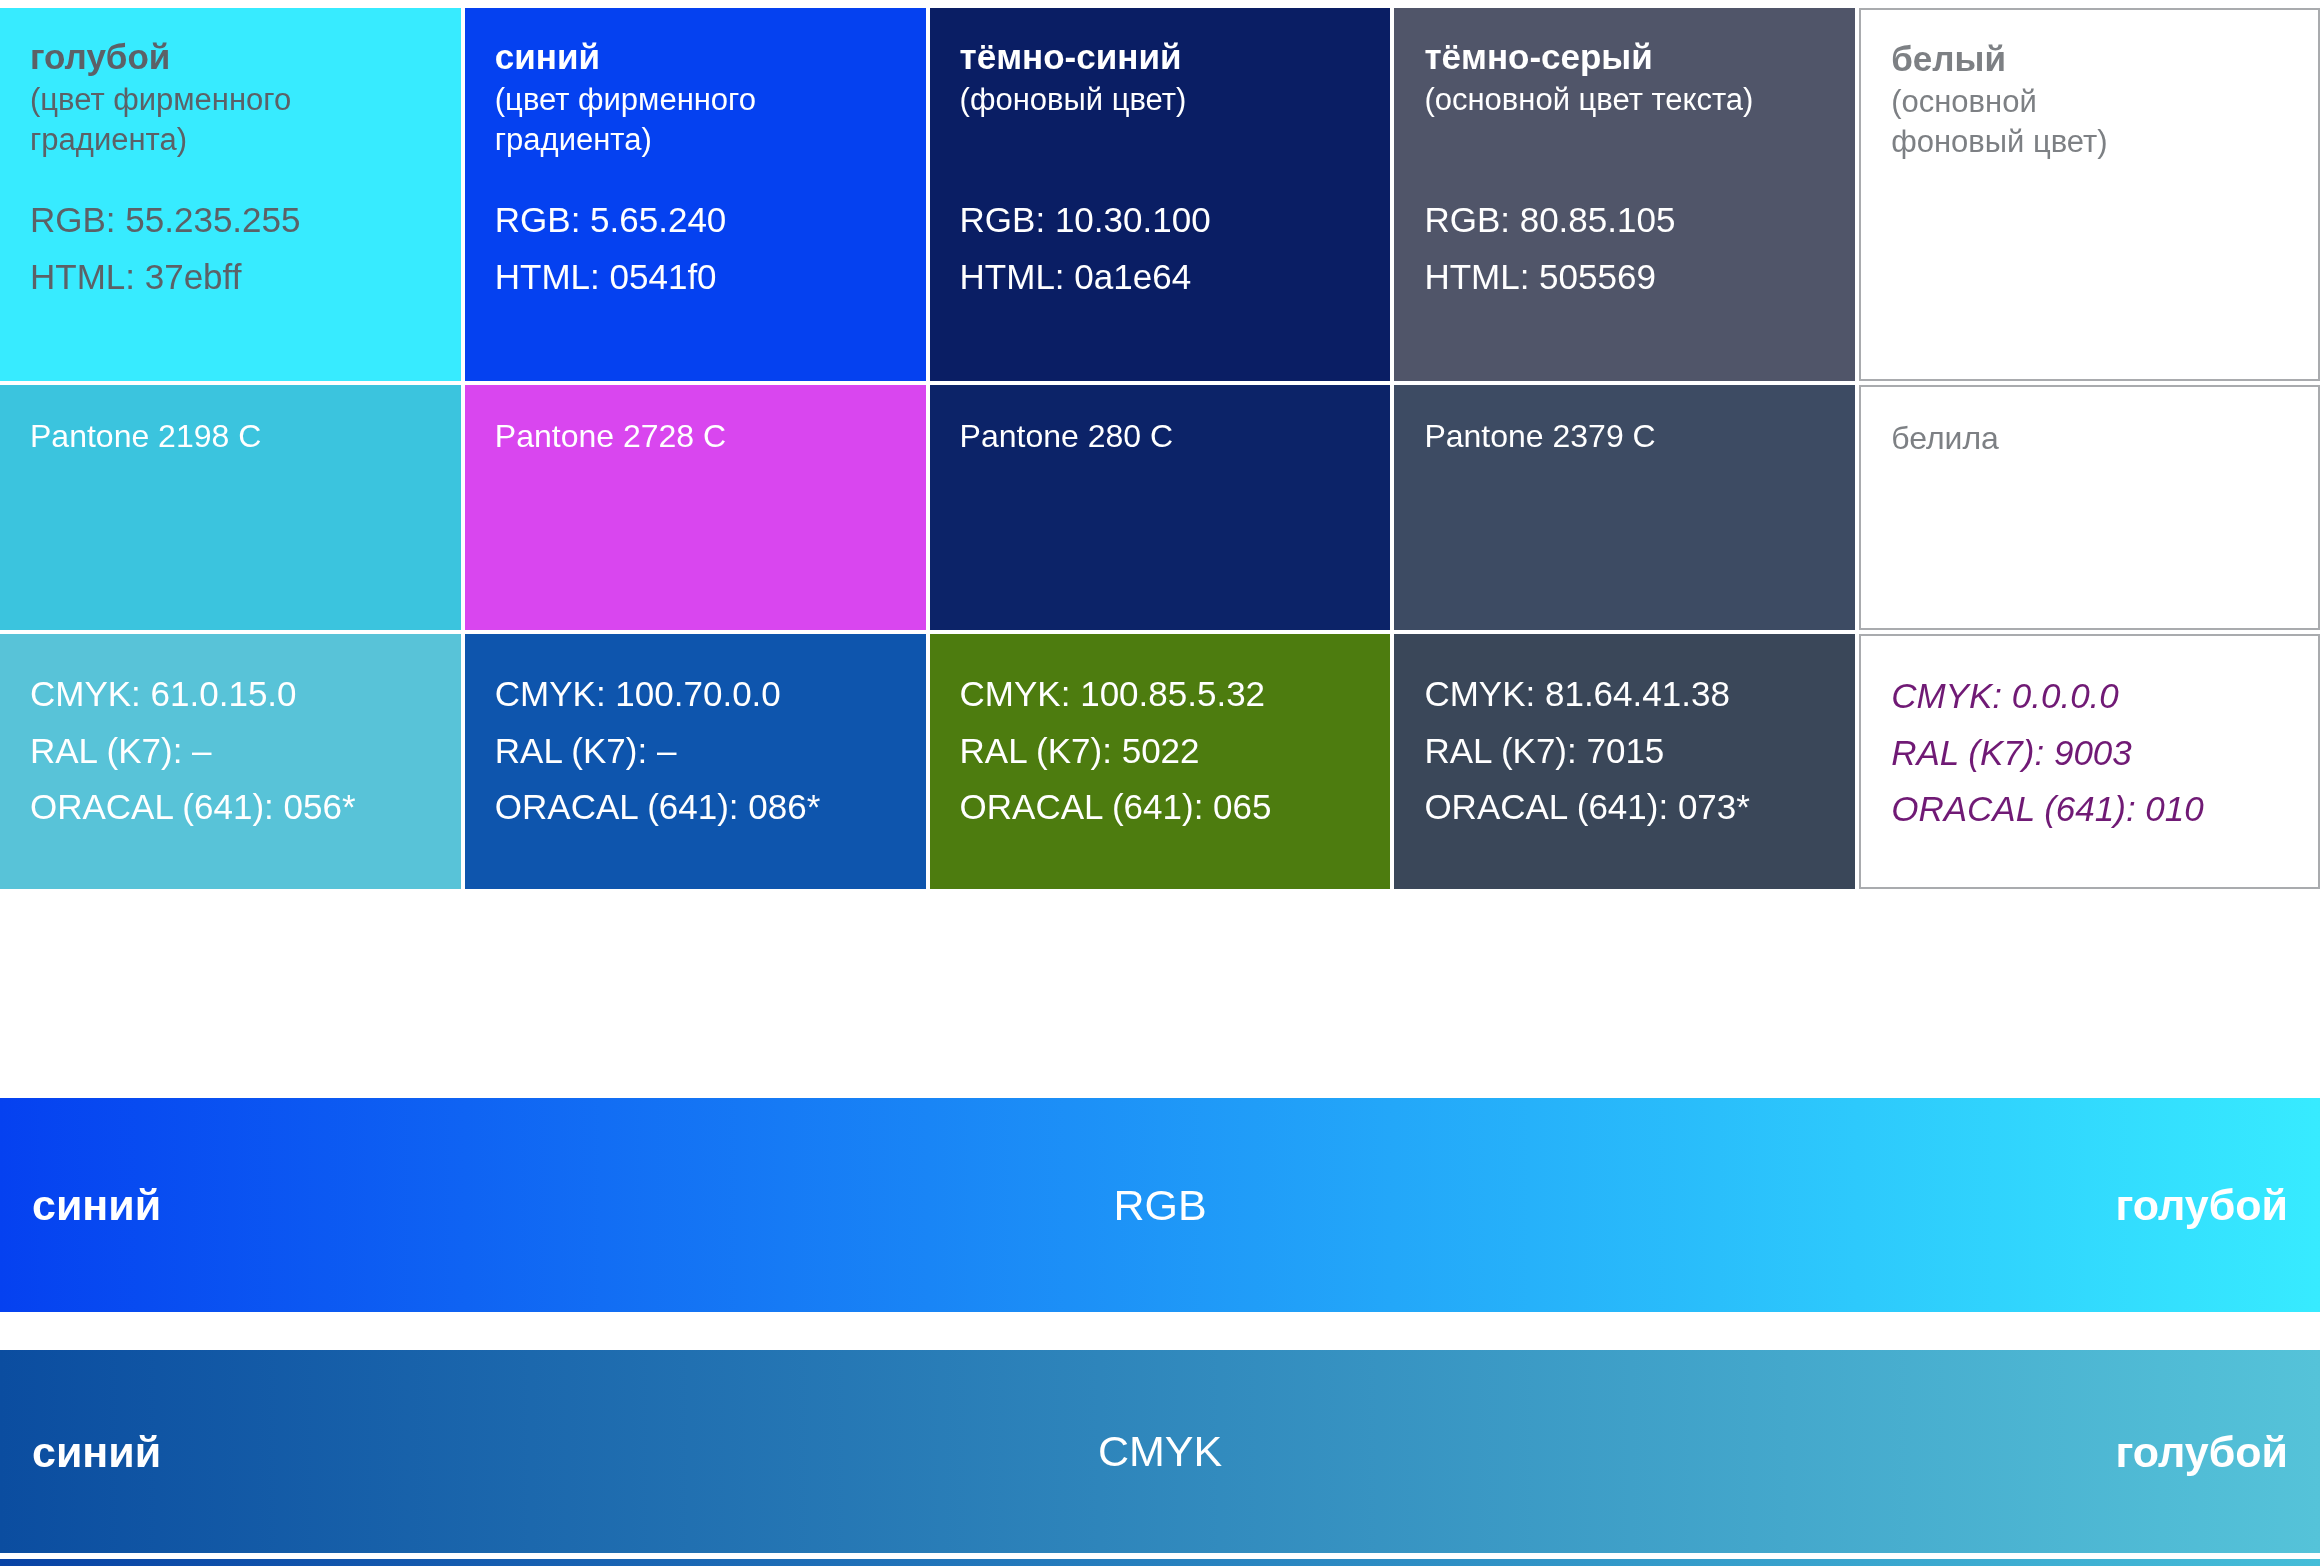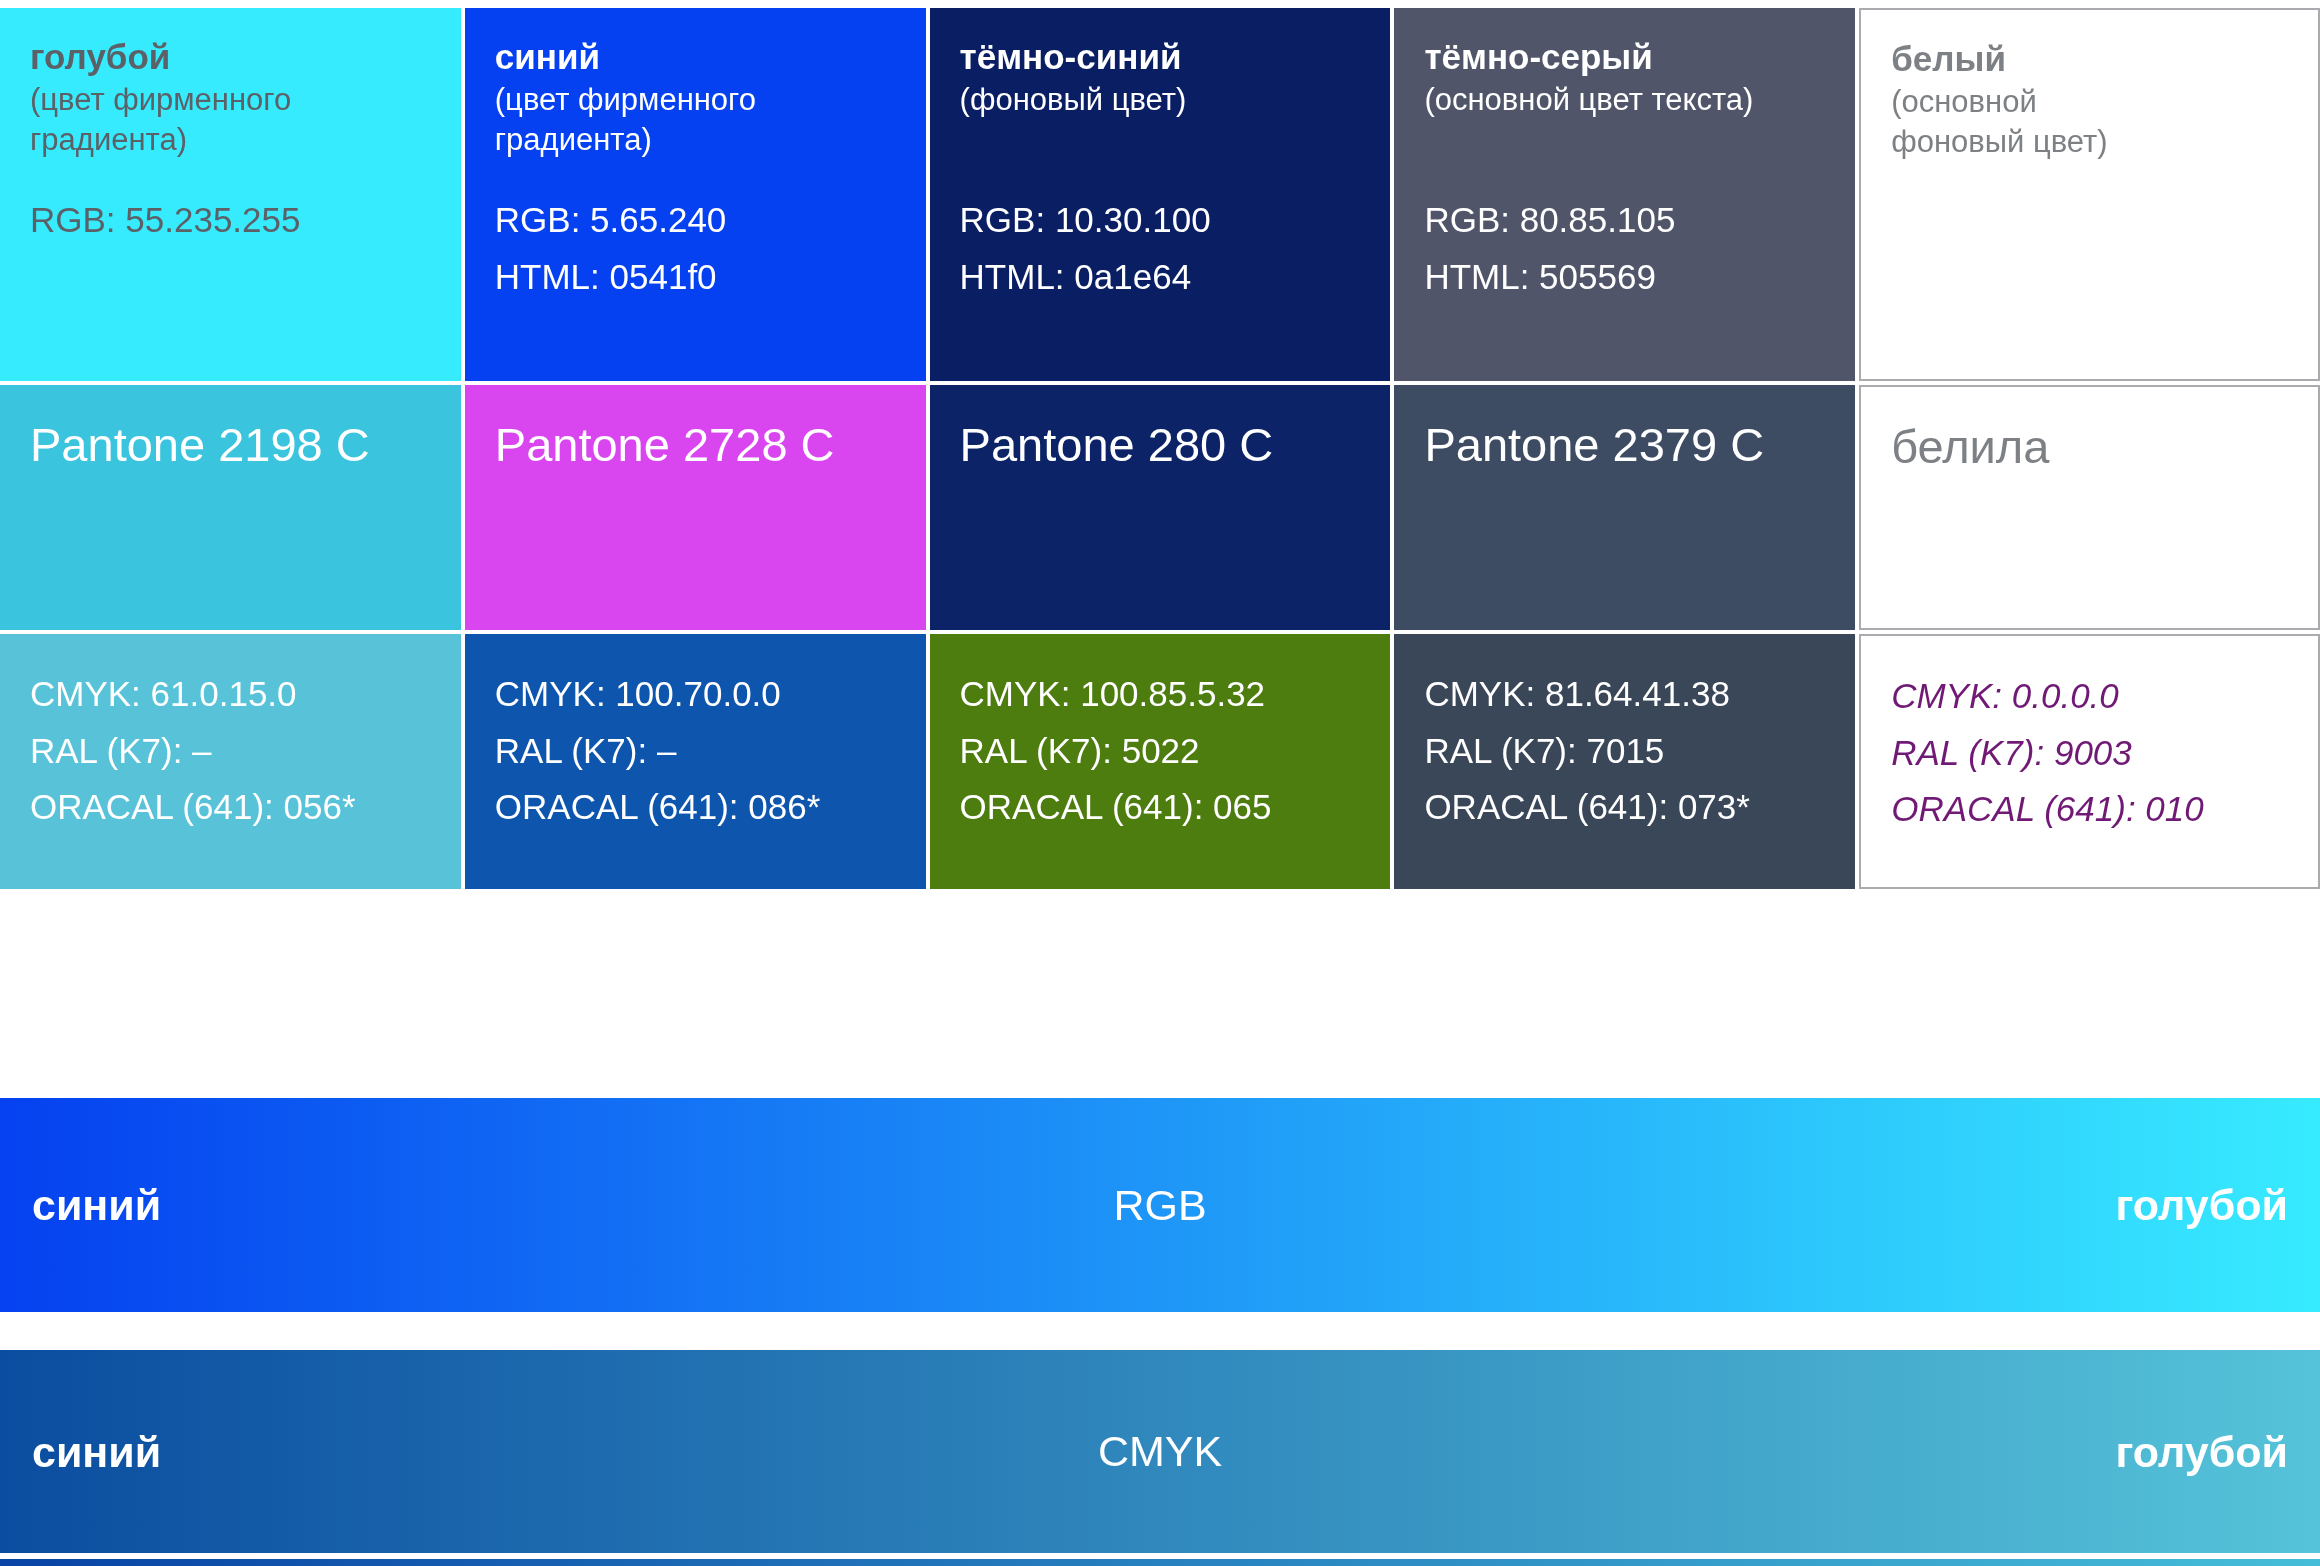--- a/index.html
+++ b/index.html
@@ -22,21 +22,21 @@
     padding:26px 30px;
     overflow:hidden;
   }
   .cell.bordered{border:2px solid #a9abae;background:#ffffff;}
   .name{font-size:35px;font-weight:bold;line-height:1.3;}
   .subtitle{font-size:31px;line-height:1.3;white-space:pre-line;}
   .values{
     position:absolute;left:30px;top:183px;right:20px;
     font-size:35px;line-height:1.64;
   }
-  .pantone-label{font-size:47px;line-height:1.2;padding-top:6px;}
+  .pantone-label{font-size:32px;line-height:1.2;padding-top:6px;}
   .print-values{font-size:35px;line-height:1.62;padding-top:6px;}
   
   .bar{
     position:relative;
     display:flex;align-items:center;justify-content:center;
     color:#ffffff;
   }
   .bar-rgb{margin-top:209px;height:214px;}
   .bar-cmyk{margin-top:38px;height:203px;}
   .bar-cut{margin-top:6px;height:10px;}
@@ -48,20 +48,21 @@
 <body>
 
 <div class="palette">
 
   <div class="cell" style="background: rgb(55, 235, 255); color: rgb(92, 97, 103);">
     <div class="name">голубой</div>
     <div class="subtitle">(цвет фирменного
 градиента)</div>
     <div class="values">
       <div>RGB: 55.235.255</div>
+      <div>HTML: 37ebff</div>
     </div>
   </div>
   <div class="cell" style="background: rgb(5, 65, 240); color: rgb(255, 255, 255);">
     <div class="name">синий</div>
     <div class="subtitle">(цвет фирменного
 градиента)</div>
     <div class="values">
       <div>RGB: 5.65.240</div>
       <div>HTML: 0541f0</div>
     </div>

